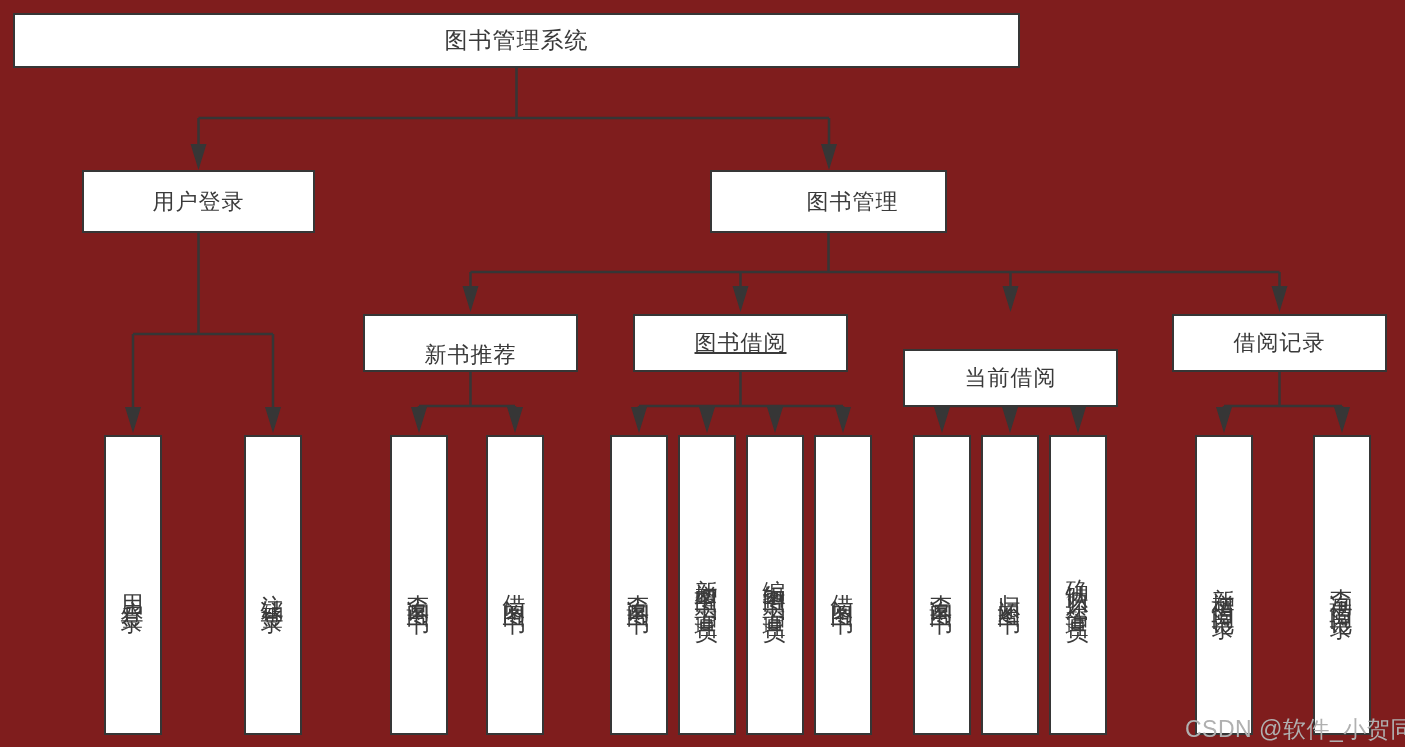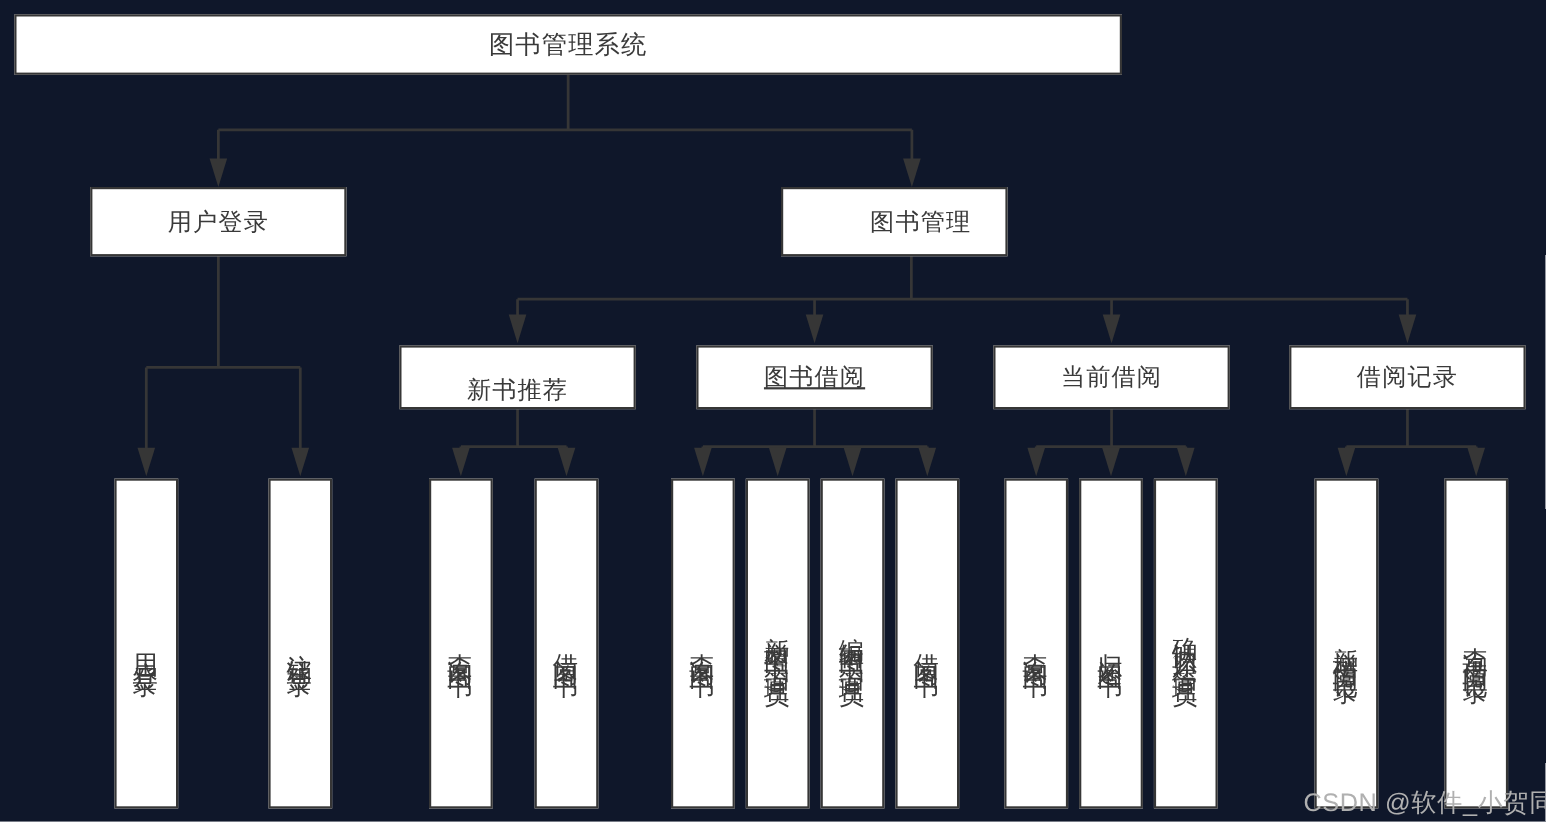--- a/index.html
+++ b/index.html
@@ -1,19 +1,19 @@
 <!DOCTYPE html>
 <html><head>
 <meta charset="utf-8">
 <style>
   html,body{margin:0;padding:0;background:#ffffff;}
   #canvas{
     position:relative;
     width:1405px;height:747px;
-    background:#0f172a;
+    background:#7f1d1d;
     font-family:"Liberation Sans",sans-serif;
     overflow:hidden;
   }
   .connectors{position:absolute;left:0;top:0;z-index:1;}
   .box{
     position:absolute;
     box-sizing:border-box;
     border:2.5px solid #363636;
     background:#ffffff;
     color:#3a3a3a;
@@ -84,31 +84,31 @@
     </g>
   </svg>
 
   <div class="box root">
     <span class="hlabel">图书管理系统</span>
   </div>
 
   <div class="box lvl1" style="left:82px;width:233px;">
     <span class="hlabel">用户登录</span>
   </div>
-  <div class="box lvl1" style="left:710px;width:206px;padding-left:48px;">
+  <div class="box lvl1" style="left:710px;width:237px;padding-left:48px;">
     <span class="hlabel">图书管理</span>
   </div>
 
   <div class="box lvl2" style="left:363px;align-items:flex-end;">
     <span class="hlabel">新书推荐</span>
   </div>
   <div class="box lvl2" style="left:633px;text-decoration:underline;">
     <span class="hlabel">图书借阅</span>
   </div>
-  <div class="box lvl2" style="left:903px;">
+  <div class="box lvl2" style="left:903px;margin-top:35px;">
     <span class="hlabel">当前借阅</span>
   </div>
   <div class="box lvl2" style="left:1172px;">
     <span class="hlabel">借阅记录</span>
   </div>
 
   <div class="box leaf" style="left:104px;">
     <span class="vlabel">用户登录</span>
   </div>
   <div class="box leaf" style="left:244px;">

